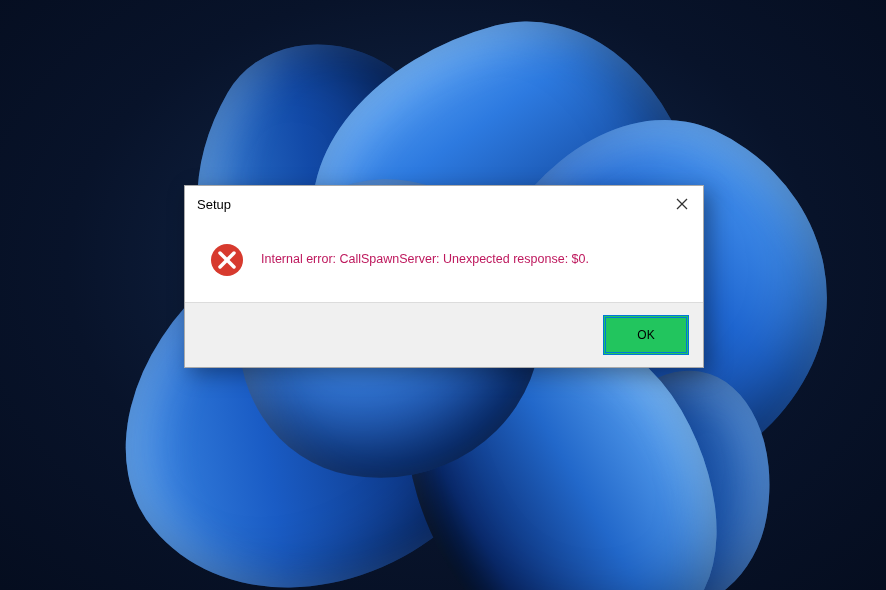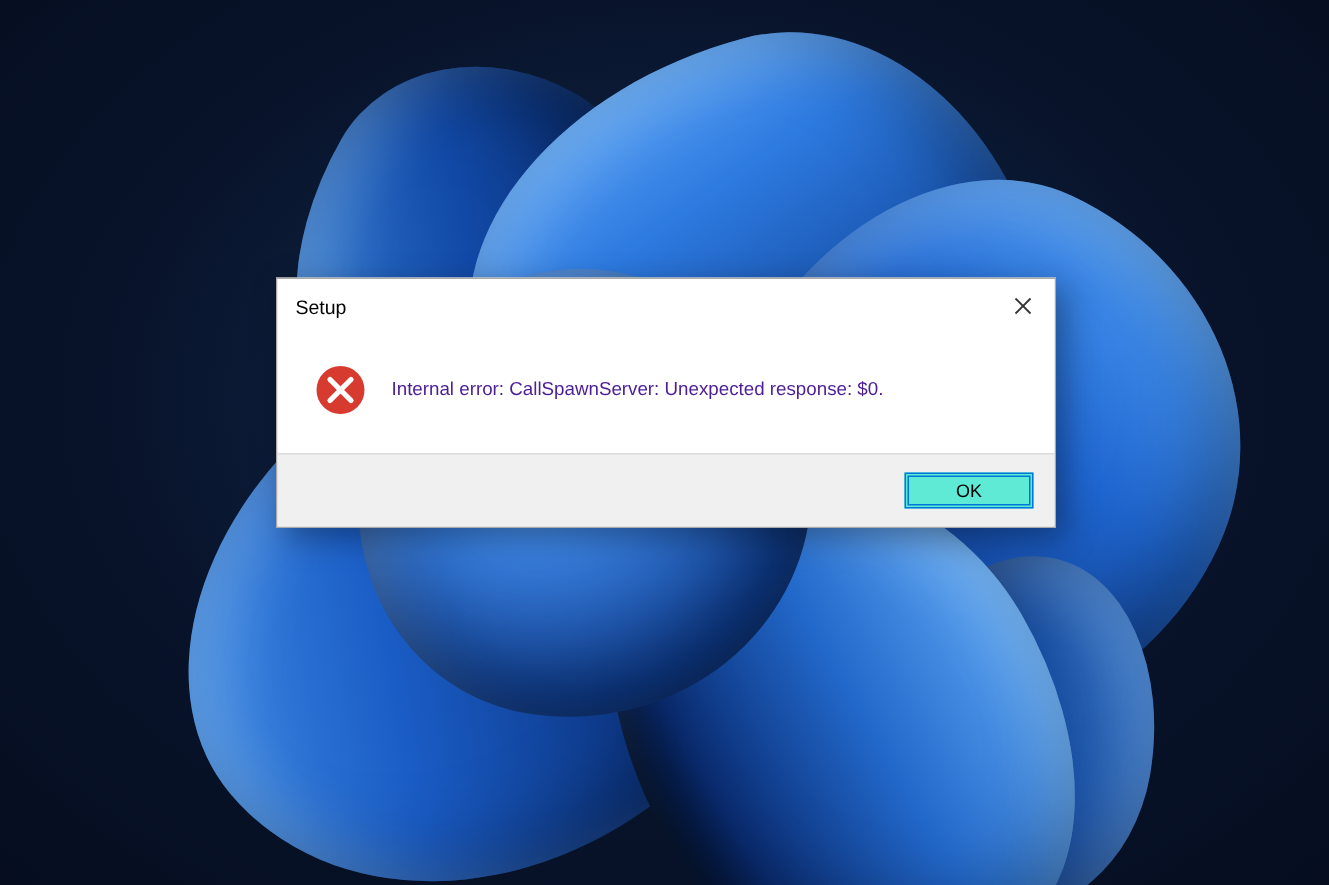--- a/index.html
+++ b/index.html
@@ -130,36 +130,36 @@
       gap: 16px;
       background: #ffffff;
     }
     .error-icon-wrap {
       width: 36px;
       height: 36px;
       flex-shrink: 0;
     }
     .dialog-message {
       font-size: 12.5px;
-      color: #4c1d95;
+      color: #be185d;
       line-height: 1.4;
     }
     .dialog-footer {
       background: #f0f0f0;
       border-top: 1px solid #dcdcdc;
       padding: 12px 14px;
       display: flex;
       justify-content: flex-end;
     }
     .ok-button {
       min-width: 86px;
-      height: 24px;
+      height: 40px;
       font-size: 12px;
       font-family: inherit;
-      background: #5eead4;
+      background: #22c55e;
       border: 1px solid #0078d7;
       outline: 1px solid #0078d7;
       outline-offset: -3px;
       cursor: pointer;
       color: #000;
       margin-left: 40px;
     }
   </style>
 </head>
 <body>

